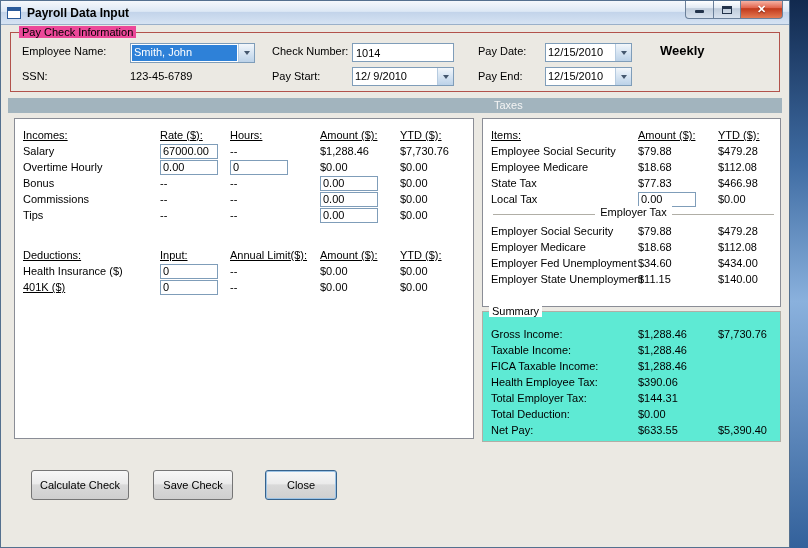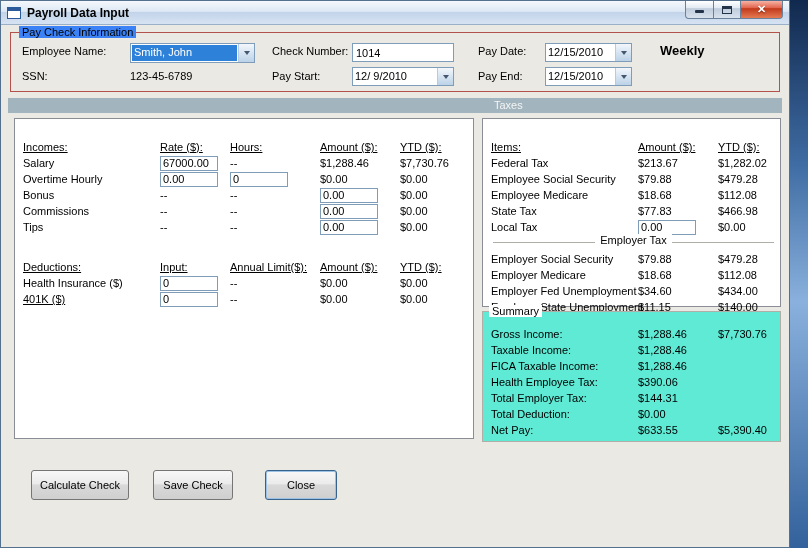--- a/index.html
+++ b/index.html
@@ -25,42 +25,42 @@
   .cap-btn.max { width:27px; border-left:none; }
   .cap-btn.close { width:42px; border-left:none; border-bottom-right-radius:4px;
     background:linear-gradient(#f6b2a4,#e2654d 40%,#c13a1c 45%,#e57a52);
     color:#fff; font-size:11px; font-weight:bold; align-items:center; text-shadow:0 1px 1px #7c1a06; }
   .min-glyph { width:9px; height:3px; background:#23334a; margin-top:9px; border-radius:1px; }
   .max-glyph { width:10px; height:8px; border:1px solid #23334a; border-top:3px solid #23334a; margin-top:5px; }
   
   .client { position:relative; height:522px; }
   .lbl { position:absolute; white-space:nowrap; }
   .groupbox { position:absolute; border:1px solid #b2524b; }
-  .groupbox > .group-label { position:absolute; top:-7px; left:8px; background:#3b82f6; padding:0 3px;text-align:right; }
+  .groupbox > .group-label { position:absolute; top:-7px; left:8px; background:#ec4899; padding:0 3px;text-align:right; }
   .textbox { position:absolute; border:1px solid #7f9db9; background:#fff;
     font:11px "Liberation Sans",sans-serif; padding:1px 3px; }
   .combo { position:absolute; border:1px solid #7f9db9; background:#fff; display:flex; overflow:hidden; }
   .combo-text { flex:1; padding:2px 2px; white-space:nowrap; overflow:hidden; }
   .combo-text.selected { margin:1px; padding:1px 2px; background:#2e81d8; color:#fff; }
   .combo-arrow { width:16px; border-left:1px solid #b6cbe0; display:flex; align-items:center; justify-content:center;
     background:linear-gradient(#f3f7fb,#d9e6f3 45%,#bcd2e8); }
   .tri { width:0; height:0; border-left:3px solid transparent; border-right:3px solid transparent; border-top:4px solid #44576e; }
   .weekly { position:absolute; font-size:13px; font-weight:bold; }
   .section-band { position:absolute; left:7px; top:73px; width:774px; height:15px; background:#a2b4be; }
   .band-label { position:absolute; top:1px; color:#f4f4f4; white-space:nowrap; }
   .white-panel { position:absolute; background:#fff; border:1px solid #8a8d96; }
   .summary-box { position:absolute; background:#5eead4; border:1px solid #b0aea6; }
   .summary-box > .group-label { position:absolute; top:-7px; left:6px; background:#fff; padding:0 3px; }
   
   .tbl { }
   .trow { display:grid; height:16px; align-items:center; }
   .trow > span { white-space:nowrap; }
   .g5 .trow { grid-template-columns:137px 70px 90px 80px auto; }
   .g3 .trow { grid-template-columns:147px 80px auto; }
-  .pad { padding:20px 0 0 8px; }
+  .pad { padding:8px 0 0 8px; }
   .u { text-decoration:underline; }
   .link-label { text-decoration:underline; cursor:pointer; }
   .tin { border:1px solid #7f9db9; background:#fff; height:15px; width:58px;
     font:11px "Liberation Sans",sans-serif; padding:0 2px; }
   .deductions-tbl { margin-top:24px; }
   .group-sep { margin:7px 6px 0 2px; border-top:1px solid #b0aea6; text-align:center; height:9px; }
   .group-sep span { position:relative; top:-9px; background:#fff; padding:0 5px; }
   .summary-tbl { padding:14px 0 0 8px; }
   
   .btn { position:absolute; height:30px; border:1px solid #757575; border-radius:3px;
@@ -217,25 +217,20 @@
     </div>
 
     <div class="white-panel" style="left:481px; top:93px; width:299px; height:189px;">
       <div class="tbl g3 pad">
         <div class="trow">
           <span class="u">Items:</span>
           <span class="u">Amount ($):</span>
           <span class="u">YTD ($):</span>
         </div>
         <div class="trow">
-          <span>Federal Tax</span>
-          <span>$213.67</span>
-          <span>$1,282.02</span>
-        </div>
-        <div class="trow">
           <span>Employee Social Security</span>
           <span>$79.88</span>
           <span>$479.28</span>
         </div>
         <div class="trow">
           <span>Employee Medicare</span>
           <span>$18.68</span>
           <span>$112.08</span>
         </div>
         <div class="trow">

